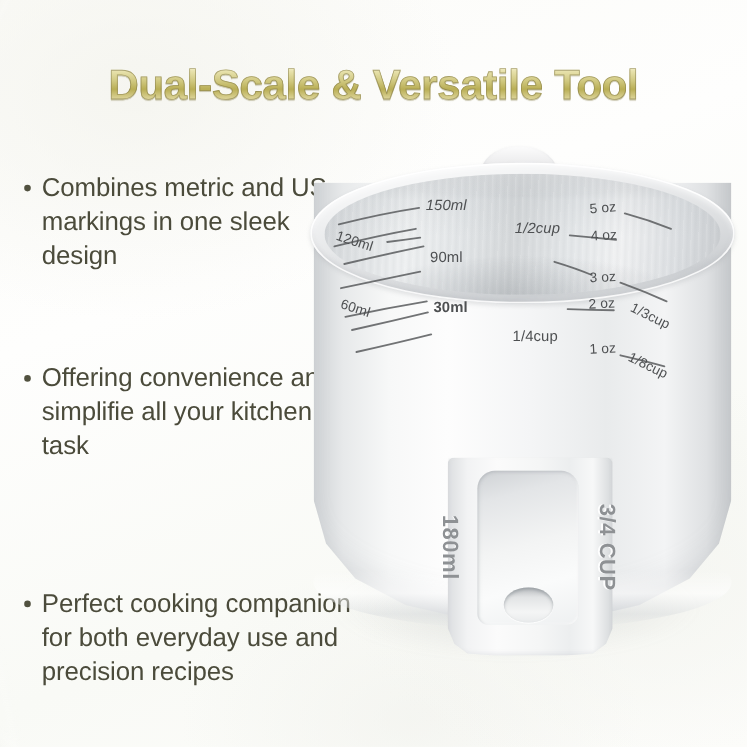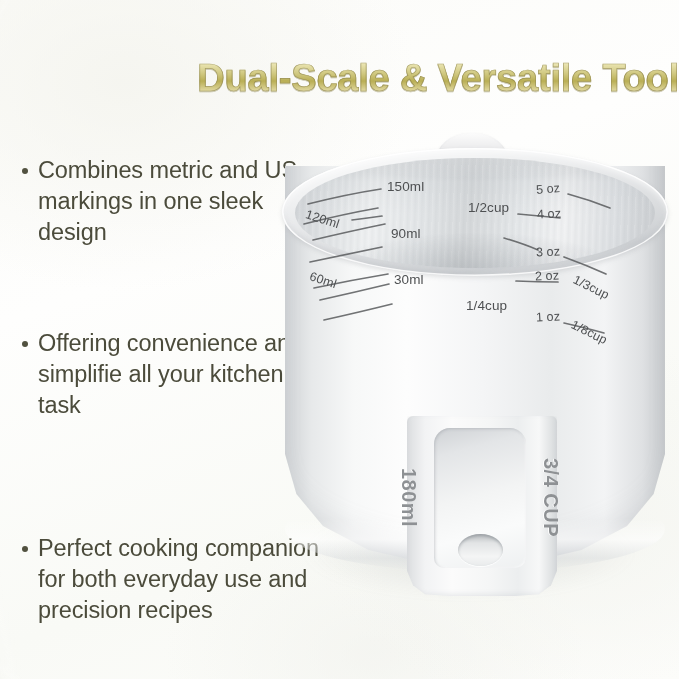--- a/index.html
+++ b/index.html
@@ -37,21 +37,21 @@
       linear-gradient(42deg, rgba(0,0,0,0.010) 0px, rgba(0,0,0,0) 4px, rgba(255,255,255,0.22) 9px, rgba(0,0,0,0) 16px),
       linear-gradient(78deg, rgba(0,0,0,0.008) 0px, rgba(0,0,0,0) 7px, rgba(255,255,255,0.18) 13px, rgba(0,0,0,0) 23px);
   }
 
   
   #title {
     position: absolute;
     top: 58px;
     left: 0;
     width: 679px;
-    text-align: right;
+    text-align: center;
     font-size: 38px;
     font-weight: bold;
     letter-spacing: -0.2px;
     line-height: 1.1;
     background: linear-gradient(180deg,
         #fbf8e2 0%,
         #e8e2ad 16%,
         #cfc77e 38%,
         #b9ae55 55%,
         #d6cd8c 72%,
@@ -387,28 +387,28 @@
         <path d="M 250 86 Q 272 88 292 90"></path>
         <path d="M 236 110 Q 256 116 270 122"></path>
         <path d="M 296 129 Q 318 137 338 146"></path>
         <path d="M 248 153 Q 270 154 290 154"></path>
         <path d="M 296 195 Q 318 200 336 205"></path>
       </g>
     </svg>
 
     <div id="markings-labels">
 
-      <span class="mark-label" style="left:119px; top:51px;">150ml</span>
+      <span class="mark-label" style="left:119px; top:51px;font-style:italic;">150ml</span>
       <span class="mark-label small" style="left:38px; top:79px; transform:rotate(18deg); transform-origin:left center;">120ml</span>
       <span class="mark-label" style="left:123px; top:98px;">90ml</span>
       <span class="mark-label small" style="left:42px; top:141px; transform:rotate(18deg); transform-origin:left center;">60ml</span>
-      <span class="mark-label" style="left:126px; top:144px;">30ml</span>
+      <span class="mark-label" style="left:126px; top:144px;font-weight:bold;">30ml</span>
 
       <span class="mark-label small" style="left:268px; top:54px; transform:rotate(-5deg);">5 oz</span>
-      <span class="mark-label" style="left:200px; top:72px;">1/2cup</span>
+      <span class="mark-label" style="left:200px; top:72px;font-style:italic;">1/2cup</span>
       <span class="mark-label small" style="left:269px; top:79px; transform:rotate(-3deg);">4 oz</span>
       <span class="mark-label small" style="left:268px; top:117px; transform:rotate(-3deg);">3 oz</span>
       <span class="mark-label" style="left:198px; top:134px;margin-top:36px;">1/4cup</span>
       <span class="mark-label small" style="left:267px; top:141px; transform:rotate(-3deg);">2 oz</span>
       <span class="mark-label small" style="left:306px; top:144px; transform:rotate(26deg); transform-origin:left center;">1/3cup</span>
       <span class="mark-label small" style="left:268px; top:182px; transform:rotate(-3deg);">1 oz</span>
       <span class="mark-label small" style="left:304px; top:189px; transform:rotate(26deg); transform-origin:left center;">1/8cup</span>
     </div>
 
     <div id="handle">

